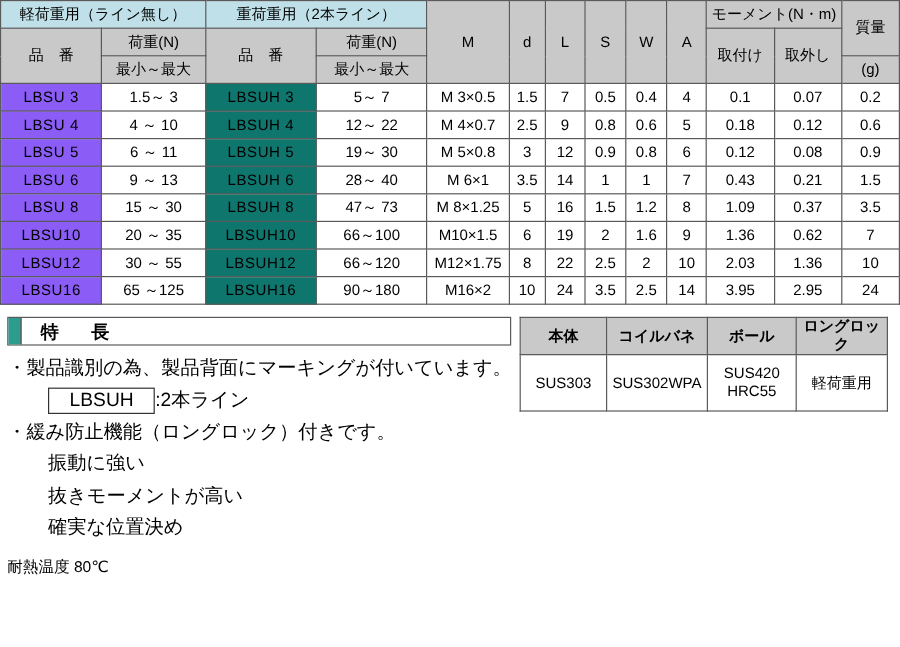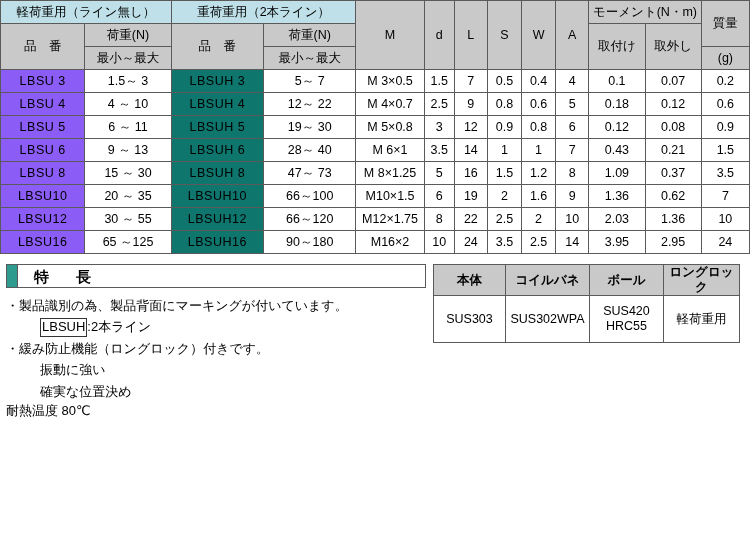--- a/index.html
+++ b/index.html
@@ -88,30 +88,30 @@
     background: #2e9b8f;
     border-right: 1px solid #5a5a5a;
   }
   .feature-header .htxt {
     font-weight: bold;
     font-size: 15px;
     padding-left: 16px;
     letter-spacing: 6px;
   }
   .feat-list {
-    margin: 7px 0 0 0;
+    margin: 7px 0 11px 0;
     padding: 0;
     list-style: none;
-    font-size: 13px;
+    font-size: 16px;
     line-height: 1.65;
   }
   .feat-list li { white-space: nowrap; }
   .boxed {
     border: 1px solid #333;
-    padding: 0 1px;
+    padding: 0 17px;
     display: inline-block;
     line-height: 1.25;
   }
   .indent { padding-left: 34px; }
   .heat {
     font-size: 13px;
   }
 
   
   table.mat {
@@ -315,20 +315,21 @@
       <div class="bar"></div>
       <div class="htxt">特　長</div>
     </div>
     <ul class="feat-list">
       <li>・製品識別の為、製品背面にマーキングが付いています。</li>
       <li>
         <span class="indent"></span><span class="boxed">LBSUH</span><span>:2本ライン</span>
       </li>
       <li>・緩み防止機能（ロングロック）付きです。</li>
       <li class="indent">振動に強い</li>
+      <li class="indent">抜きモーメントが高い</li>
       <li class="indent">確実な位置決め</li>
     </ul>
     <div class="heat">耐熱温度 80℃</div>
   </div>
 
   <table class="mat">
     <colgroup>
       <col style="width:72px">
         <col style="width:84px">
         <col style="width:74px">

